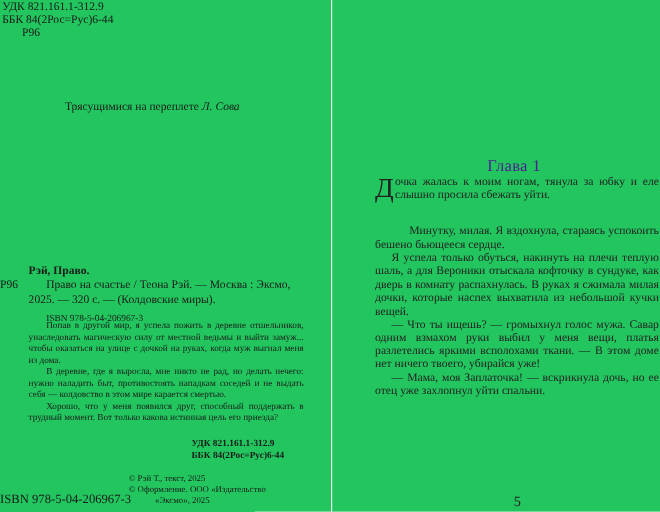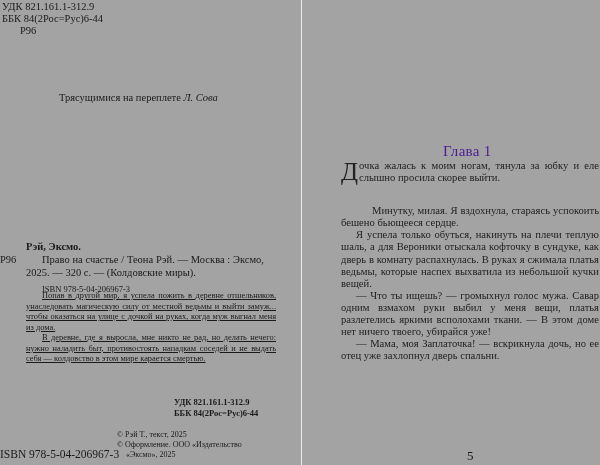--- a/index.html
+++ b/index.html
@@ -1,43 +1,43 @@
 <!DOCTYPE html>
 <html><head>
   <meta charset="utf-8">
   <style>
     html, body { margin: 0; padding: 0; background: #ffffff; }
     body { width: 600px; height: 465px; position: relative; overflow: hidden; color: #1a1a1a; }
-    .page { position: absolute; top: 0; height: 465px; background: #a3a3a3; }
+    .page { position: absolute; top: 0; height: 465px; background: #22c55e; }
     .page-left { left: 0; width: 301px; }
     .page-right { left: 302px; width: 298px; }
     .gutter { position: absolute; left: 301px; top: 0; width: 1px; height: 465px; background: #ececec; }
 
     .serif { font-family: "Liberation Serif", "DejaVu Serif", serif; }
     .abs { position: absolute; white-space: nowrap; }
 
     
     .top-codes { left: 2px; top: 1px; font-size: 10.5px; line-height: 12px; }
     .top-codes .p96 { padding-left: 18px; }
     .illustration { left: 59px; top: 92px; font-size: 10.5px; }
     .illustration i { }
 
     .biblio { left: 0; top: 240px; width: 300px; font-size: 10.5px; line-height: 13px; }
     .biblio .author { position: absolute; left: 26px; top: 0; font-weight: bold; }
     .biblio .code { position: absolute; left: 0; top: 13px; }
     .biblio .ref { position: absolute; left: 26px; top: 13px; width: 238px; white-space: normal; text-align: justify; text-indent: 16px; }
     .biblio .isbn-small { position: absolute; left: 42px; top: 43px; font-size: 8.5px; }
 
-    .annotation { left: 26px; top: 291px; width: 250px; font-size: 8.4px; line-height: 10.5px; white-space: normal; text-align: justify; text-decoration: underline; }
+    .annotation { left: 26px; top: 291px; width: 250px; font-size: 8.4px; line-height: 10.5px; white-space: normal; text-align: justify; }
     .annotation p { margin: 0; text-indent: 16px; }
 
     .udk-bottom { left: 174px; top: 397px; font-size: 8.5px; font-weight: bold; line-height: 10.5px; }
     .isbn-big { left: 0; top: 448px; font-size: 11.5px; }
     .copyright { left: 117px; top: 430px; font-size: 8px; line-height: 10px; }
-    .copyright .indent { padding-left: 9px; }
+    .copyright .indent { padding-left: 24px; }
 
     
     .chapter-title { left: 443px; top: 143px; font-size: 15px; color: #4c1d95; letter-spacing: 0.3px; }
     .body-text { left: 341px; top: 160px; width: 258px; font-size: 10.6px; line-height: 12.1px; white-space: normal; color: #222; }
     .body-text p { margin: 0; text-align: justify; text-indent: 15px; }
     .body-text p.first { text-indent: 0; }
     .dropcap { float: left; font-size: 25px; line-height: 20px; margin-top: 2px; margin-right: 1px; }
     .body-text p.minutka { text-indent: 31px; margin-top: 21px; }
     .page-number { left: 467px; top: 448px; font-size: 13px; }
   </style>
@@ -49,29 +49,30 @@
     <div>УДК 821.161.1-312.9</div>
     <div>ББК 84(2Рос=Рус)6-44</div>
     <div class="p96">Р96</div>
   </div>
 
   <div class="abs illustration">
     <span>Трясущимися на переплете </span><i>Л. Сова</i>
   </div>
 
   <div class="abs biblio">
-    <span class="author">Рэй, Эксмо.</span>
+    <span class="author">Рэй, Право.</span>
     <span class="code">Р96</span>
     <div class="ref">Право на счастье / Теона Рэй. — Москва : Эксмо, 2025. — 320 с. — (Колдовские миры).</div>
     <span class="isbn-small">ISBN 978-5-04-206967-3</span>
   </div>
 
   <div class="abs annotation">
     <p>Попав в другой мир, я успела пожить в деревне отшельников, унаследовать магическую силу от местной ведьмы и выйти замуж... чтобы оказаться на улице с дочкой на руках, когда муж выгнал меня из дома.</p>
     <p>В деревне, где я выросла, мне никто не рад, но делать нечего: нужно наладить быт, противостоять нападкам соседей и не выдать себя — колдовство в этом мире карается смертью.</p>
+    <p>Хорошо, что у меня появился друг, способный поддержать в трудный момент. Вот только какова истинная цель его приезда?</p>
   </div>
 
   <div class="abs udk-bottom">
     <div>УДК 821.161.1-312.9</div>
     <div>ББК 84(2Рос=Рус)6-44</div>
   </div>
 
   <div class="abs copyright">
     <div>© Рэй Т., текст, 2025</div>
     <div>© Оформление. ООО «Издательство</div>
@@ -81,20 +82,20 @@
   <div class="abs isbn-big">ISBN 978-5-04-206967-3</div>
 </div>
 
 <div class="gutter"></div>
 
 <div class="page page-right serif"></div>
 
 <div class="abs chapter-title serif">Глава 1</div>
 
 <div class="abs body-text serif">
-  <p class="first"><span class="dropcap">Д</span><span>очка жалась к моим ногам, тянула за юбку и еле слышно просила скорее выйти.</span></p>
+  <p class="first"><span class="dropcap">Д</span><span>очка жалась к моим ногам, тянула за юбку и еле слышно просила сбежать уйти.</span></p>
   <p class="minutka">Минутку, милая. Я вздохнула, стараясь успокоить бешено бьющееся сердце.</p>
-  <p>Я успела только обуться, накинуть на плечи теплую шаль, а для Вероники отыскала кофточку в сундуке, как дверь в комнату распахнулась. В руках я сжимала платья ведьмы, которые наспех выхватила из небольшой кучки вещей.</p>
+  <p>Я успела только обуться, накинуть на плечи теплую шаль, а для Вероники отыскала кофточку в сундуке, как дверь в комнату распахнулась. В руках я сжимала милая дочки, которые наспех выхватила из небольшой кучки вещей.</p>
   <p>— Что ты ищешь? — громыхнул голос мужа. Савар одним взмахом руки выбил у меня вещи, платья разлетелись яркими всполохами ткани. — В этом доме нет ничего твоего, убирайся уже!</p>
-  <p>— Мама, моя Заплаточка! — вскрикнула дочь, но ее отец уже захлопнул дверь спальни.</p>
+  <p>— Мама, моя Заплаточка! — вскрикнула дочь, но ее отец уже захлопнул уйти спальни.</p>
 </div>
 
 <div class="abs page-number serif">5</div>
 
 </body></html>

